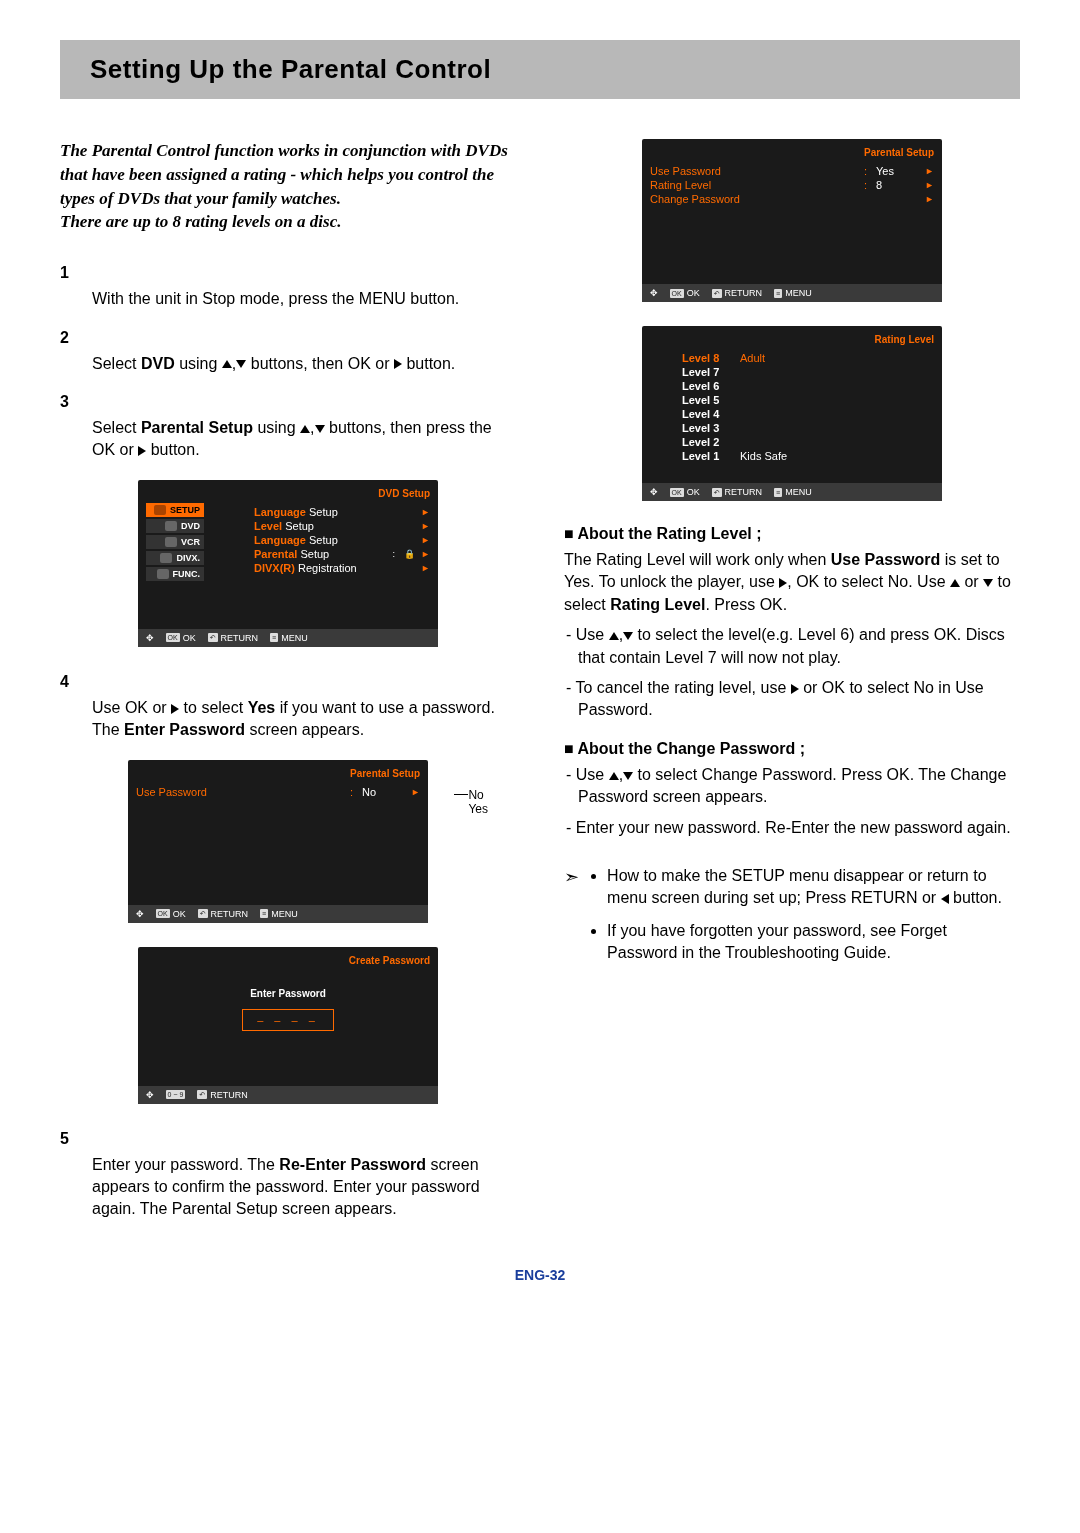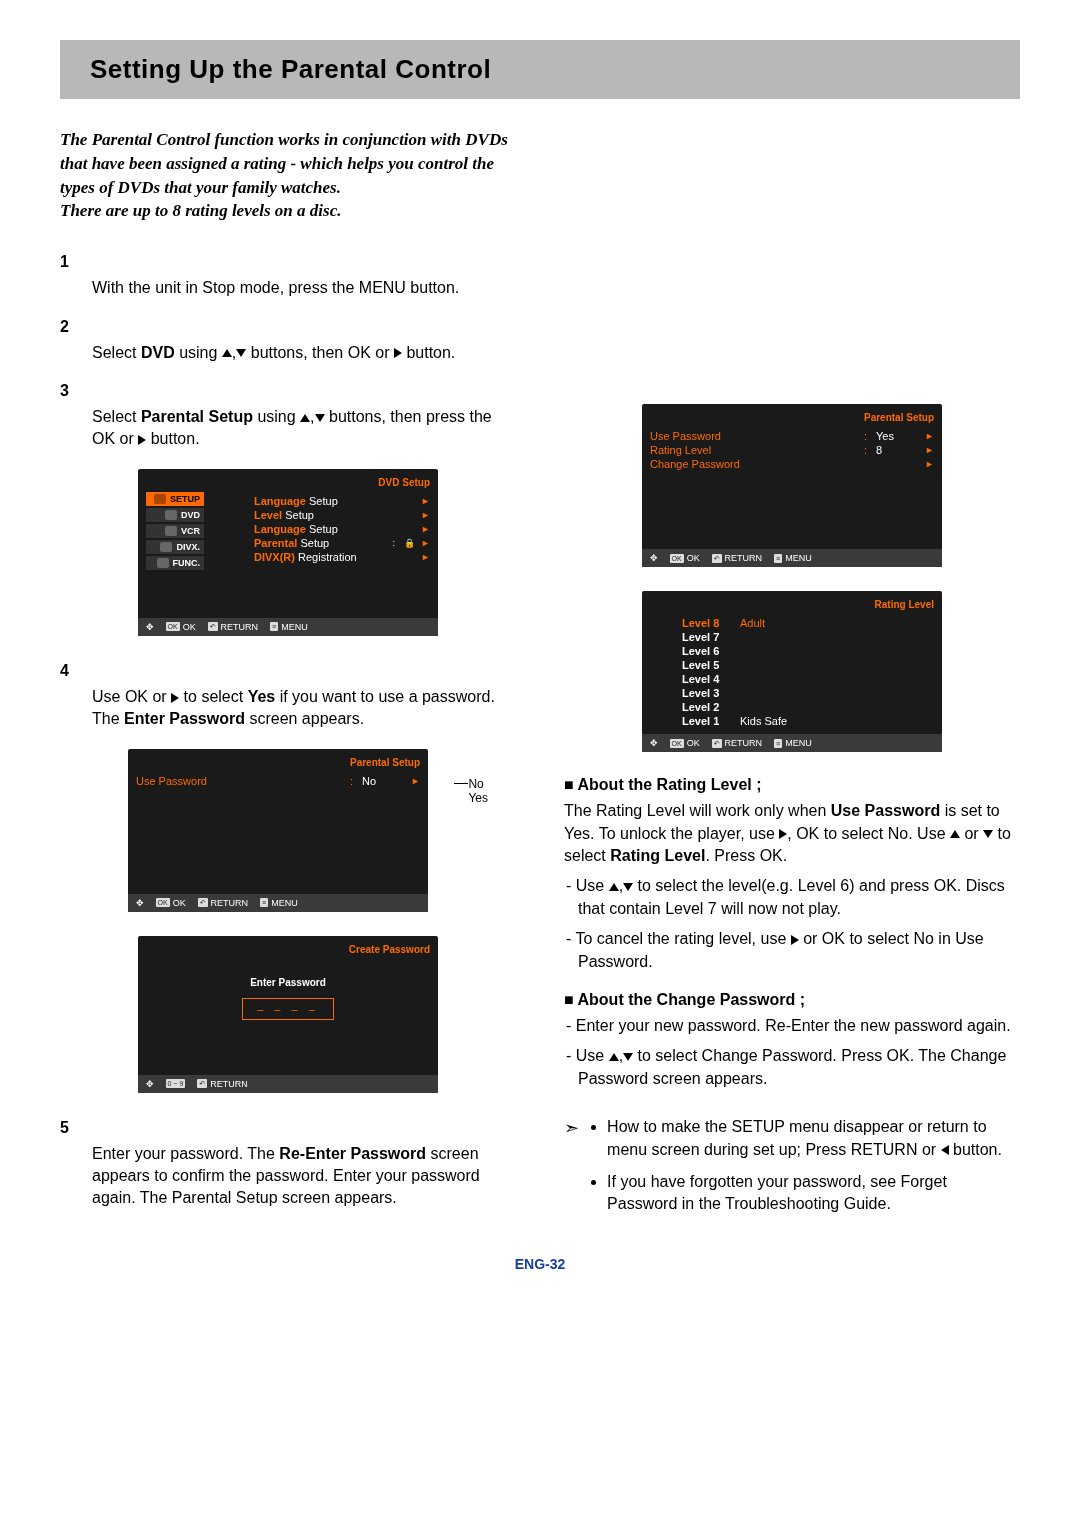--- a/index.html
+++ b/index.html
@@ -12,26 +12,25 @@
   }
   .page {
     padding: 40px 60px 40px 60px;
   }
   .title-bar {
     background: #b8b8b8;
     padding: 14px 18px 14px 30px;
     font-size: 26px;
     font-weight: bold;
     letter-spacing: 0.5px;
-    margin-bottom: 29px;
+    margin-bottom: 40px;
   }
   .columns {
     display: flex;
     gap: 48px;
-    align-items: flex-end;
   }
   .col {
     flex: 1;
     min-width: 0;
   }
   .intro {
     font-style: italic;
     font-weight: bold;
     font-family: "Times New Roman", serif;
     font-size: 17px;
@@ -524,21 +523,21 @@
               <span class="keycap">≡</span>
               <span>MENU</span>
             </span>
         </div>
       </div>
 
       <div class="osd">
         <div class="osd-header">
           <span class="osd-header-title">Rating Level</span>
         </div>
-        <div class="osd-body ratelist" style="min-height:auto;padding-bottom:6px;">
+        <div class="osd-body ratelist" style="min-height:auto;padding-bottom:20px;">
           <div class="rrow active">
               <span class="rname">Level <span>8</span></span>
               <span>Adult</span>
             </div>
           <div class="rrow">
               <span class="rname">Level <span>7</span></span>
               <span></span>
             </div>
           <div class="rrow">
               <span class="rname">Level <span>6</span></span>
@@ -587,24 +586,24 @@
         <span>The Rating Level will work only when </span><span class="b">Use Password</span><span> is set to Yes. To unlock the player, use </span><span class="tri tri-right"></span><span>, OK to select No. Use </span><span class="tri tri-up"></span><span> or </span><span class="tri tri-down"></span><span> to select </span><span class="b">Rating Level</span><span>. Press OK.</span>
       </div>
       <div class="bullet-dash">
         <span>- Use </span><span class="tri tri-up"></span>,<span class="tri tri-down"></span><span> to select the level(e.g. Level 6) and press OK. Discs that contain Level 7 will now not play.</span>
       </div>
       <div class="bullet-dash">
         <span>- To cancel the rating level, use </span><span class="tri tri-right"></span><span> or OK to select No in Use Password.</span>
       </div>
 
       <div class="section-head">About the Change Password ;</div>
-      <div class="bullet-dash">- Enter your new password. Re-Enter the new password again.</div>
       <div class="bullet-dash">
         <span>- Use </span><span class="tri tri-up"></span>,<span class="tri tri-down"></span><span> to select Change Password. Press OK. The Change Password screen appears.</span>
       </div>
+      <div class="bullet-dash">- Enter your new password. Re-Enter the new password again.</div>
 
       <div class="note-block">
         <span class="notemark">➣</span>
         <ul>
           <li>
             <span>How to make the SETUP menu disappear or return to menu screen during set up; Press RETURN or </span><span class="tri tri-left"></span><span> button.</span>
           </li>
           <li>If you have forgotten your password, see Forget Password in the Troubleshooting Guide.</li>
         </ul>
       </div>

